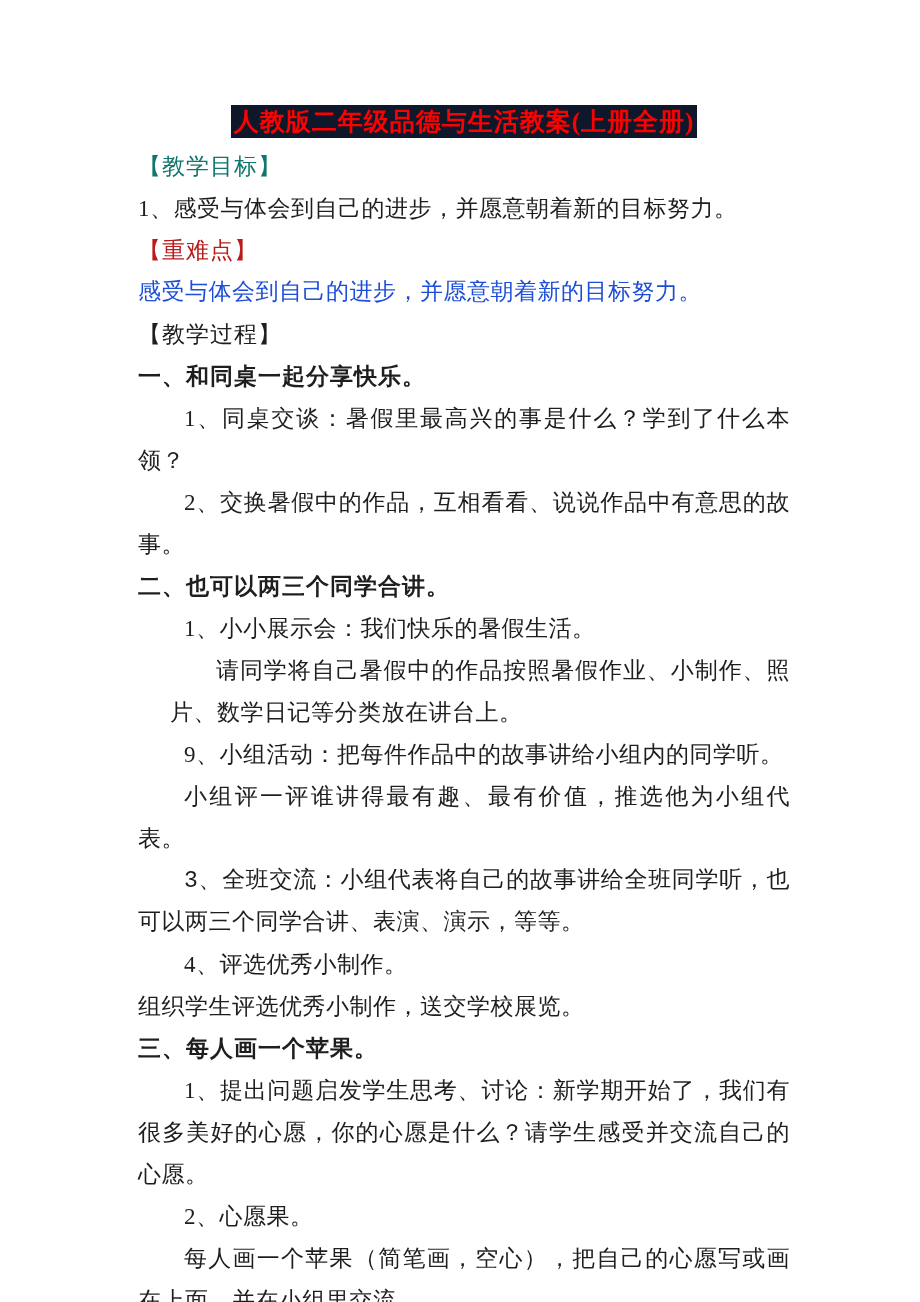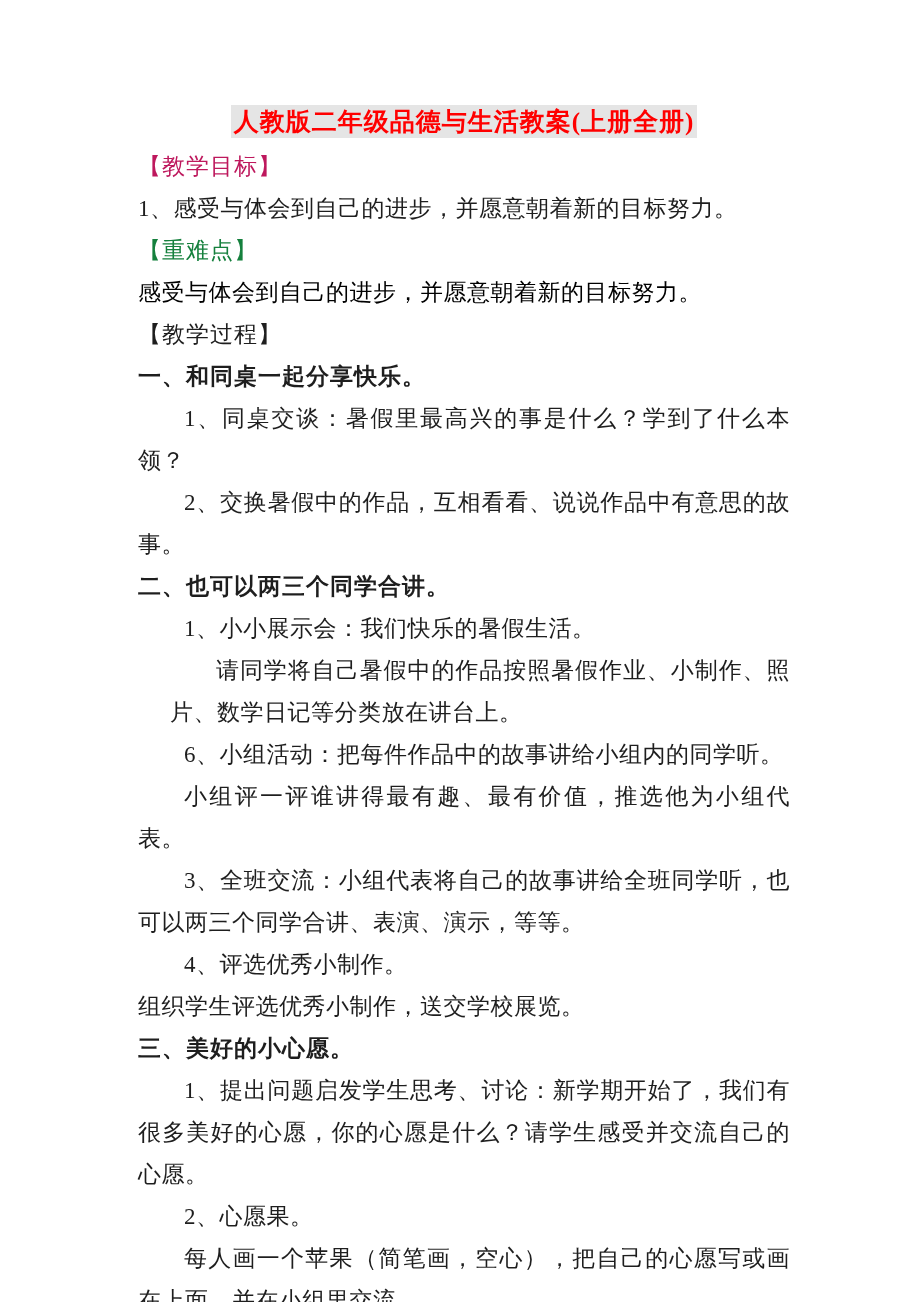--- a/index.html
+++ b/index.html
@@ -55,37 +55,37 @@
   }
   .body-text p.body {
     text-indent: 0;
   }
 </style>
 </head>
 <body>
 
 <div class="doc">
   <div class="title-line">
-    <span class="doc-title" style="color: rgb(255, 0, 0); background-color: #e5e5e5;">人教版二年级品德与生活教案(上册全册)</span>
+    <span class="doc-title" style="color: rgb(255, 0, 0); background-color: #0f172a;">人教版二年级品德与生活教案(上册全册)</span>
   </div>
   <div class="body-text" id="document-body">
-      <p class="bracket-heading" style="color: #be185d;">【教学目标】</p>
+      <p class="bracket-heading" style="color: #0f766e;">【教学目标】</p>
       <p class="body" style="color: rgb(30, 30, 30);">1、感受与体会到自己的进步，并愿意朝着新的目标努力。</p>
-      <p class="bracket-heading" style="color: #15803d;">【重难点】</p>
-      <p class="body" style="color: #000000;">感受与体会到自己的进步，并愿意朝着新的目标努力。</p>
+      <p class="bracket-heading" style="color: #b91c1c;">【重难点】</p>
+      <p class="body" style="color: #1d4ed8; font-family: Liberation Mono, monospace;">感受与体会到自己的进步，并愿意朝着新的目标努力。</p>
       <p class="bracket-heading" style="color: rgb(30, 30, 30);">【教学过程】</p>
       <p class="section" style="color: rgb(30, 30, 30);">一、和同桌一起分享快乐。</p>
       <p class="indent" style="color: rgb(30, 30, 30);">1、同桌交谈：暑假里最高兴的事是什么？学到了什么本领？</p>
       <p class="indent" style="color: rgb(30, 30, 30);">2、交换暑假中的作品，互相看看、说说作品中有意思的故事。</p>
       <p class="section" style="color: rgb(30, 30, 30);">二、也可以两三个同学合讲。</p>
       <p class="indent" style="color: rgb(30, 30, 30);">1、小小展示会：我们快乐的暑假生活。</p>
       <p class="indent" style="color: rgb(30, 30, 30); margin-left: 32px;">请同学将自己暑假中的作品按照暑假作业、小制作、照片、数学日记等分类放在讲台上。</p>
-      <p class="indent" style="color: rgb(30, 30, 30);">6、小组活动：把每件作品中的故事讲给小组内的同学听。</p>
+      <p class="indent" style="color: rgb(30, 30, 30);">9、小组活动：把每件作品中的故事讲给小组内的同学听。</p>
       <p class="indent" style="color: rgb(30, 30, 30);">小组评一评谁讲得最有趣、最有价值，推选他为小组代表。</p>
-      <p class="indent" style="color: rgb(30, 30, 30);">3、全班交流：小组代表将自己的故事讲给全班同学听，也可以两三个同学合讲、表演、演示，等等。</p>
+      <p class="indent" style="color: rgb(30, 30, 30); font-family: Liberation Mono, monospace;">3、全班交流：小组代表将自己的故事讲给全班同学听，也可以两三个同学合讲、表演、演示，等等。</p>
       <p class="indent" style="color: rgb(30, 30, 30);">4、评选优秀小制作。</p>
       <p class="body" style="color: rgb(30, 30, 30);">组织学生评选优秀小制作，送交学校展览。</p>
-      <p class="section" style="color: rgb(30, 30, 30);">三、美好的小心愿。</p>
+      <p class="section" style="color: rgb(30, 30, 30);">三、每人画一个苹果。</p>
       <p class="indent" style="color: rgb(30, 30, 30);">1、提出问题启发学生思考、讨论：新学期开始了，我们有很多美好的心愿，你的心愿是什么？请学生感受并交流自己的心愿。</p>
       <p class="indent" style="color: rgb(30, 30, 30);">2、心愿果。</p>
       <p class="indent" style="color: rgb(30, 30, 30);">每人画一个苹果（简笔画，空心），把自己的心愿写或画在上面，并在小组里交流。</p>
     </div>
 </div>
 
 </body></html>

